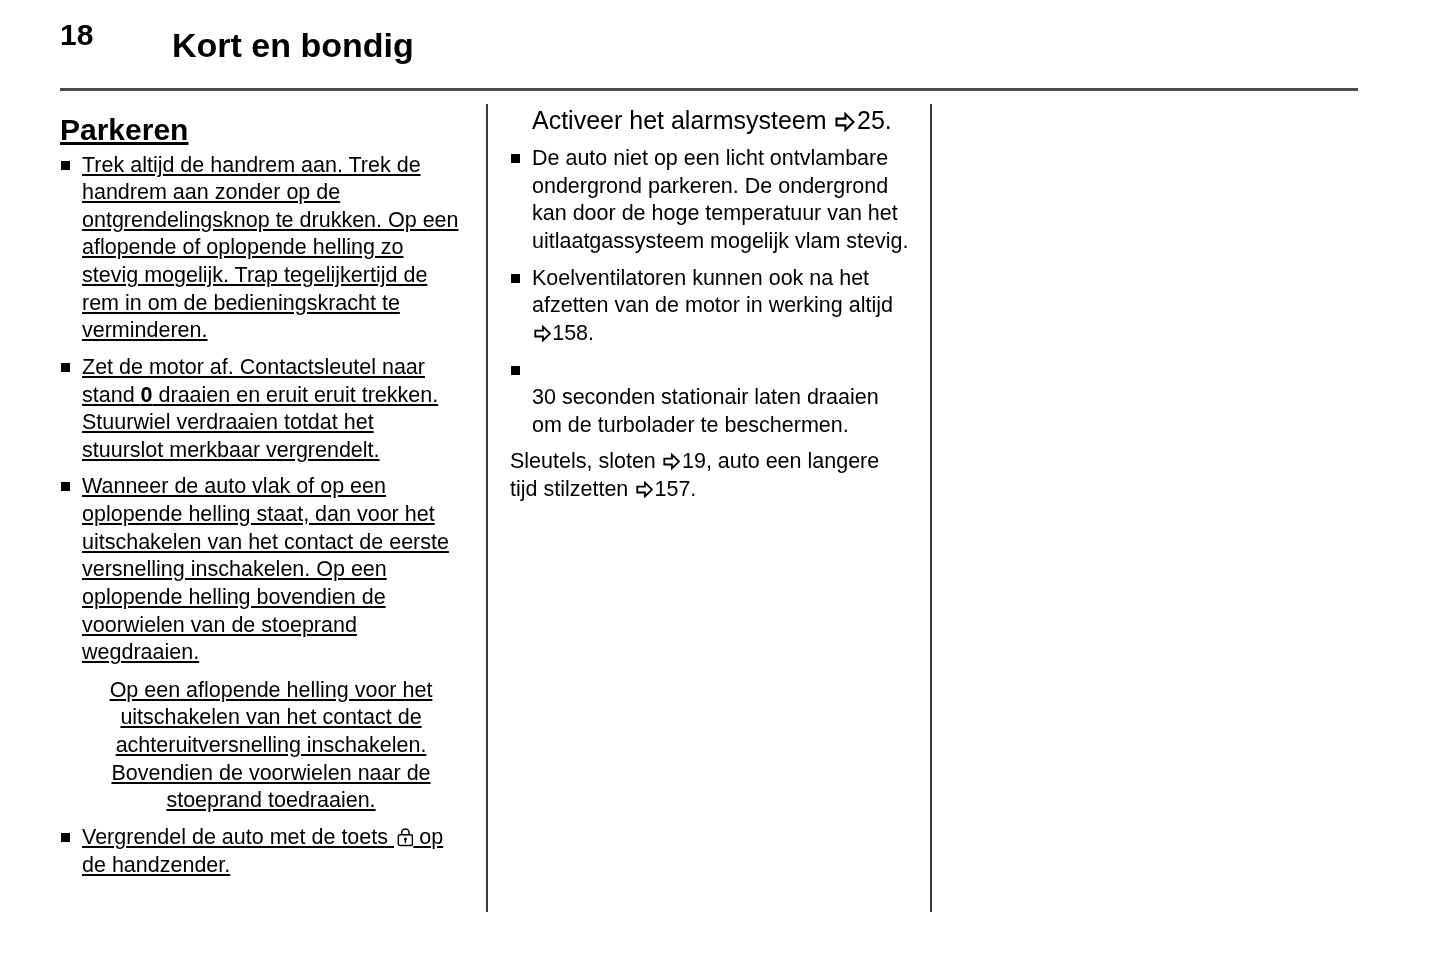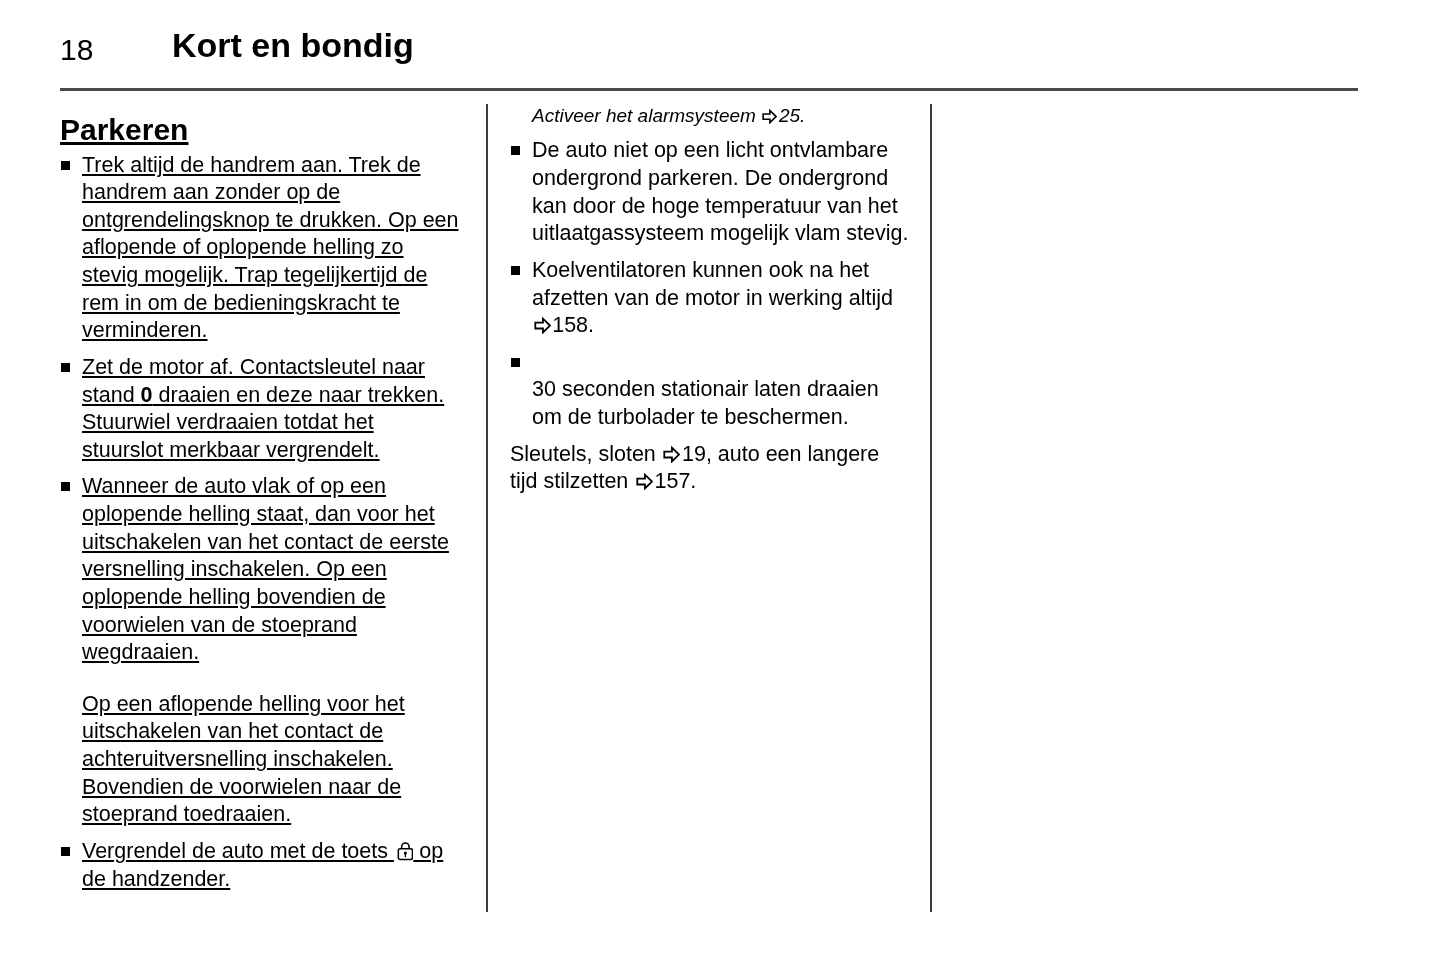--- a/index.html
+++ b/index.html
@@ -20,23 +20,23 @@
   .page-header {
     position: absolute;
     left: 0;
     top: 0;
     width: 1445px;
     height: 92px;
   }
   .page-number {
     position: absolute;
     left: 60px;
-    top: 35px;
+    top: 20px;
     font-size: 30px;
-    font-weight: normal;
+    font-weight: bold;
     letter-spacing: 0px;
     line-height: 1;
   }
   .chapter-title {
     position: absolute;
     left: 172px;
     top: 28px;
     font-size: 34px;
     font-weight: bold;
     line-height: 1;
@@ -91,34 +91,34 @@
   }
   ul.bullets > li > .marker {
     position: absolute;
     left: 1px;
     top: 0.42em;
     width: 9px;
     height: 9px;
     background: #000;
   }
   li .sub-para {
-    margin-top: 24px;
+    margin-top: 10px;
+    text-align: center;
   }
 
   p.plain {
     font-size: 21.5px;
     line-height: 1.285;
     margin: 0 0 21px 0;
   }
   p.indented {
-    font-size: 19px;
+    font-size: 25px;
     line-height: 1.285;
     margin: 0 0 9px 0;
     padding-left: 22px;
-    font-style: italic;
   }
   p.tight-follow {
     margin-top: 6px;
   }
 
   b.bold-val { font-weight: bold; }
 
   
   .xref-arrow {
     display: inline-block;
@@ -158,21 +158,21 @@
 
   <ul class="bullets">
 
     <li>
       <span class="marker"></span>
       <span>Trek altijd de handrem aan. Trek de handrem aan zonder op de ontgrendelingsknop te drukken. Op een aflopende of oplopende helling zo stevig mogelijk. Trap tegelijkertijd de rem in om de bedieningskracht te verminderen.</span>
     </li>
 
     <li>
       <span class="marker"></span>
-      <span>Zet de motor af. Contactsleutel naar stand </span><b class="bold-val">0</b><span> draaien en deze naar trekken. Stuurwiel verdraaien totdat het stuurslot merkbaar vergrendelt.</span>
+      <span>Zet de motor af. Contactsleutel naar stand </span><b class="bold-val">0</b><span> draaien en eruit eruit trekken. Stuurwiel verdraaien totdat het stuurslot merkbaar vergrendelt.</span>
     </li>
 
     <li>
       <span class="marker"></span>
       <span>Wanneer de auto vlak of op een oplopende helling staat, dan voor het uitschakelen van het contact de eerste versnelling inschakelen. Op een oplopende helling bovendien de voorwielen van de stoeprand wegdraaien.</span>
       <div class="sub-para">Op een aflopende helling voor het uitschakelen van het contact de achteruitversnelling inschakelen. Bovendien de voorwielen naar de stoeprand toedraaien.</div>
     </li>
 
     <li>
       <span class="marker"></span>

